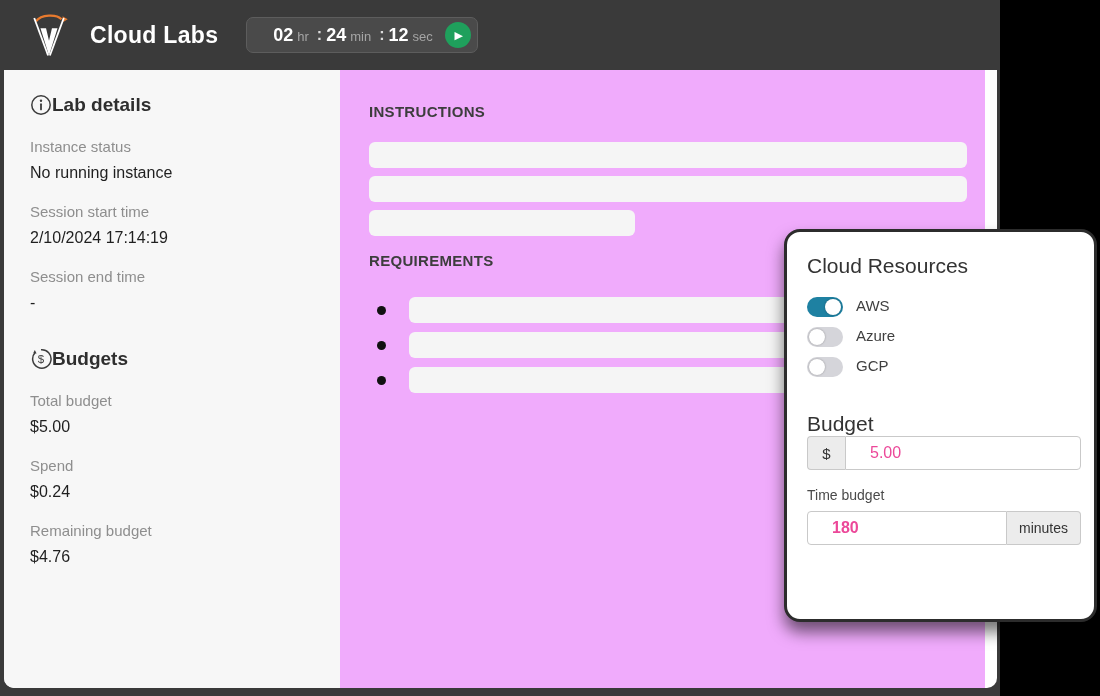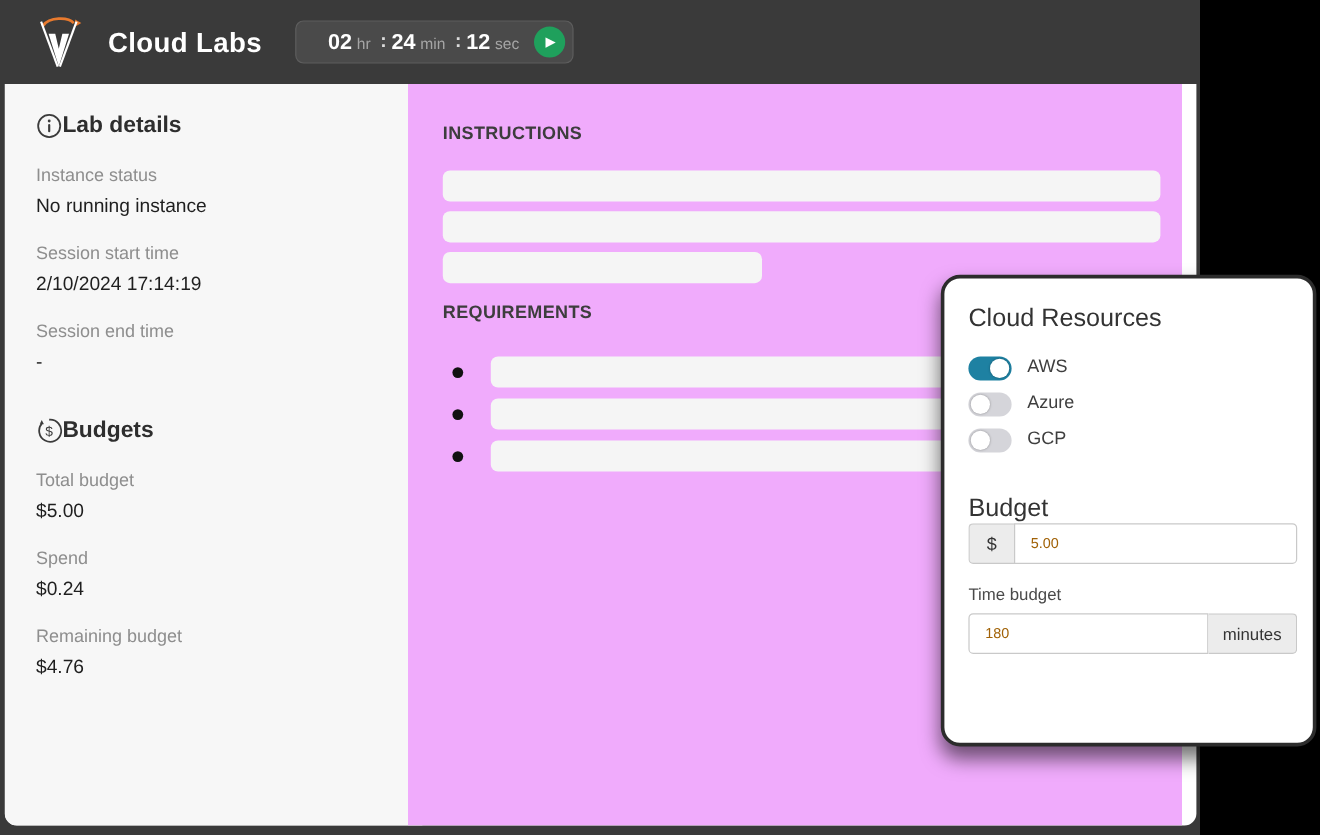--- a/index.html
+++ b/index.html
@@ -68,24 +68,24 @@
   .toggle-row .t-label { font-size:15px; color:#3f3f3f; margin-left:13px; }
 
   .budget-heading { font-size:21px; font-weight:500; color:#333; margin-top:35px; }
   .input-label { font-size:14px; color:#4a4a4a; margin-top:17px; margin-bottom:8px; }
   .input-group { display:flex; width:274px; height:34px; }
   .addon { background:#ececec; border:1px solid #c9c9c9; display:flex; align-items:center;
     justify-content:center; font-size:15px; color:#333; }
   .addon.prefix { width:38px; border-radius:4px 0 0 4px; border-right:none; }
   .addon.suffix { width:74px; border-radius:0 4px 4px 0; border-left:none; font-size:14px; }
   .input-group input { flex:1; min-width:0; height:34px; border:1px solid #c9c9c9;
-    font-size:12px; color:#a16207; padding:0 13px; outline:none;
+    font-size:16px; color:#ec4899; padding:0 24px; outline:none;
     font-family:"Liberation Sans", sans-serif; background:#fff; }
   .input-group input.first { border-radius:0 4px 4px 0; }
-  .input-group input.solo { border-radius:4px 0 0 4px; }
+  .input-group input.solo { border-radius:4px 0 0 4px;font-weight:bold; }
 </style>
 </head>
 <body>
 
 <div class="canvas">
 
   <div class="window">
 
     <div class="topbar">
       <svg class="logo" viewBox="0 0 40 44">

